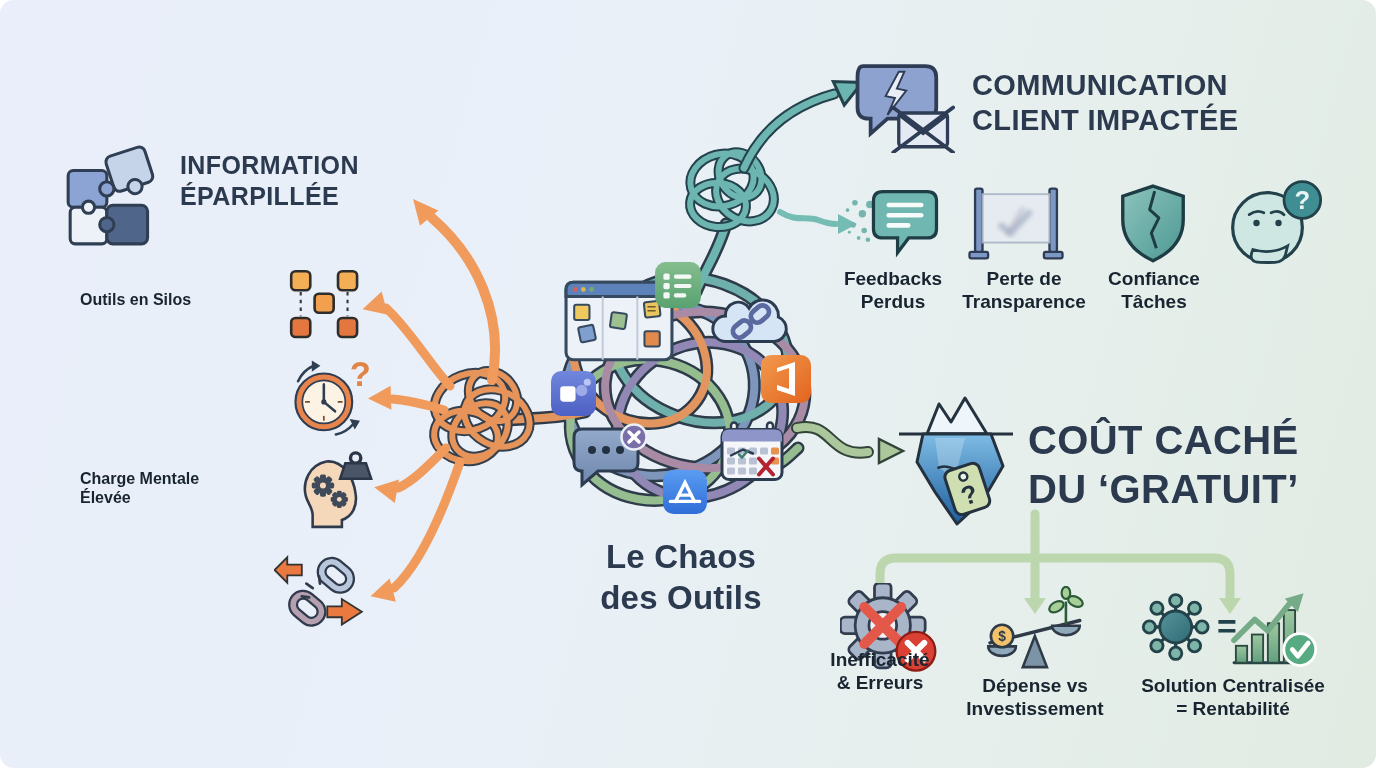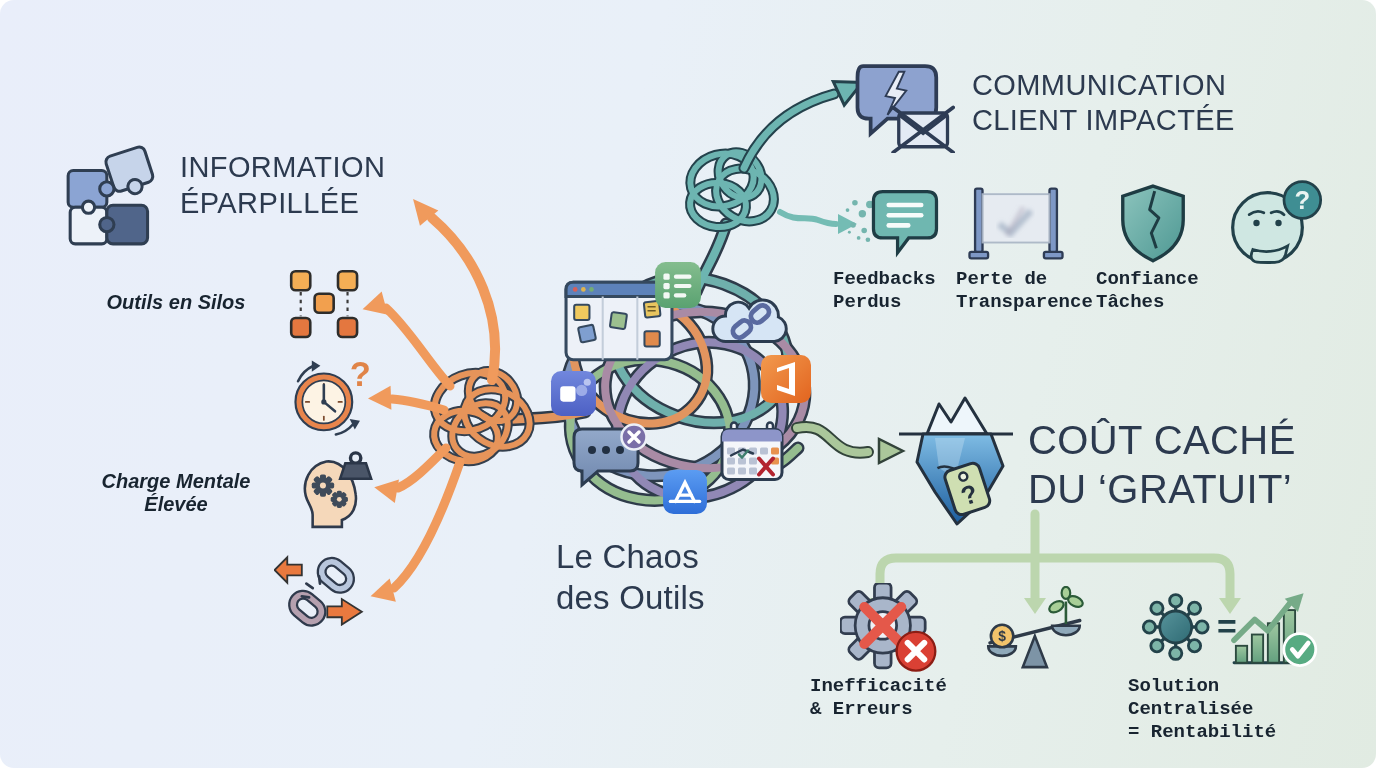--- a/index.html
+++ b/index.html
@@ -1,32 +1,32 @@
 <!DOCTYPE html>
 <html><head>
 <meta charset="utf-8">
 <style>
   html,body{margin:0;padding:0;background:#fff;font-family:"Liberation Sans",sans-serif;}
   #canvas{position:relative;width:1376px;height:768px;overflow:hidden;border-radius:14px;
     background:linear-gradient(105deg,#e9eefa 0%,#e9f0f8 42%,#e6efec 72%,#e1ebe2 100%);}
   svg{display:block}
   .abs{position:absolute;}
-  .title{position:absolute;font-weight:normal;color:#2c3a4f;white-space:pre-line;letter-spacing:.4px;}
-  .t-left{left:180px;top:150px;font-size:29px;line-height:1.23;}
+  .title{position:absolute;font-weight:bold;color:#2c3a4f;white-space:pre-line;letter-spacing:.4px;}
+  .t-left{left:180px;top:150px;font-size:25px;line-height:1.23;}
   .t-comm{left:972px;top:68px;font-size:29px;line-height:1.2;width:330px;}
   .t-cost{left:1028px;top:416px;font-size:40px;line-height:1.22;}
-  .t-center{left:556px;top:536px;width:250px;text-align:left;font-size:33px;line-height:1.25;letter-spacing:.2px;}
+  .t-center{left:556px;top:536px;width:250px;text-align:center;font-size:33px;line-height:1.25;letter-spacing:.2px;}
   .lbl{position:absolute;font-weight:bold;color:#182430;white-space:pre-line;}
-  .lbl.left{text-align:center;font-size:20px;line-height:1.16;font-style:italic;}
-  .lbl.right{font-size:19px;line-height:1.2;font-family:Liberation Mono, monospace;}
+  .lbl.left{text-align:left;font-size:16px;line-height:1.16;}
+  .lbl.right{text-align:center;font-size:19px;line-height:1.2;}
   .l1{left:80px;width:192px;top:291px}.l2{left:80px;width:192px;top:374px}
   .l3{left:80px;width:192px;top:470px}.l4{left:70px;width:202px;top:565px}
   .r1{left:833px;width:120px;top:268px}.r2{left:956px;width:136px;top:268px}
   .r3{left:1096px;width:116px;top:268px}.r4{left:1212px;width:126px;top:268px}
-  .b1{left:810px;width:140px;top:675px}.b2{left:952px;width:166px;top:675px}
+  .b1{left:810px;width:140px;top:649px}.b2{left:952px;width:166px;top:675px}
   .b3{left:1128px;width:210px;top:675px}
   .i-puzzle{left:60px;top:138px}.i-commhdr{left:850px;top:58px}
   .i-silos{left:286px;top:266px}.i-clock{left:286px;top:350px}
   .i-mental{left:292px;top:446px}.i-chain{left:274px;top:550px}
   .i-kanban{left:564px;top:280px}.i-tasks{left:653px;top:260px}
   .i-cloud{left:704px;top:284px}.i-office{left:760px;top:354px}
   .i-teams{left:550px;top:370px}.i-chat{left:568px;top:423px}
   .i-appstore{left:662px;top:469px}.i-calendar{left:719px;top:421px}
   .i-feedback{left:840px;top:186px}.i-panel{left:960px;top:183px}
   .i-shield{left:1108px;top:181px}.i-doubt{left:1218px;top:178px}
@@ -511,20 +511,22 @@
       <path d="M8,70 a16,11 0 0 0 32,0 Z" fill="#8fa9ba" stroke="#2e3a48" stroke-width="3"></path>
       <circle cx="24" cy="58" r="13" fill="#f2c36b" stroke="#2e3a48" stroke-width="3"></circle>
       <text x="24" y="64" text-anchor="middle" font-size="16" font-weight="bold" fill="#2e3a48" font-family="Liberation Sans,sans-serif">$</text>
       <path d="M82,46 a16,11 0 0 0 32,0 Z" fill="#8fa9ba" stroke="#2e3a48" stroke-width="3"></path>
       <path d="M98,44 V18" stroke="#2b5b38" stroke-width="3"></path>
       <ellipse cx="87" cy="24" rx="9" ry="5.5" fill="#a8cf97" stroke="#2b5b38" stroke-width="2.5" transform="rotate(-30 87 24)"></ellipse>
       <ellipse cx="109" cy="18" rx="9" ry="5.5" fill="#a8cf97" stroke="#2b5b38" stroke-width="2.5" transform="rotate(25 109 18)"></ellipse>
       <ellipse cx="98" cy="8" rx="5" ry="7" fill="#a8cf97" stroke="#2b5b38" stroke-width="2.5"></ellipse>
     </svg>
   </div>
+  <div class="lbl right b2">Dépense vs
+Investissement</div>
 
   <div class="abs i-network">
     <svg width="196" height="94" viewBox="0 0 200 100">
       <defs>
         <linearGradient id="gHub" x1="0" y1="0" x2="1" y2="1">
             <stop offset="0" stop-color="#57939b"></stop>
             <stop offset="1" stop-color="#2f6b74"></stop>
           </linearGradient>
         <linearGradient id="gBars" x1="0" y1="0" x2="0" y2="1">
             <stop offset="0" stop-color="#9ec7a0"></stop>

